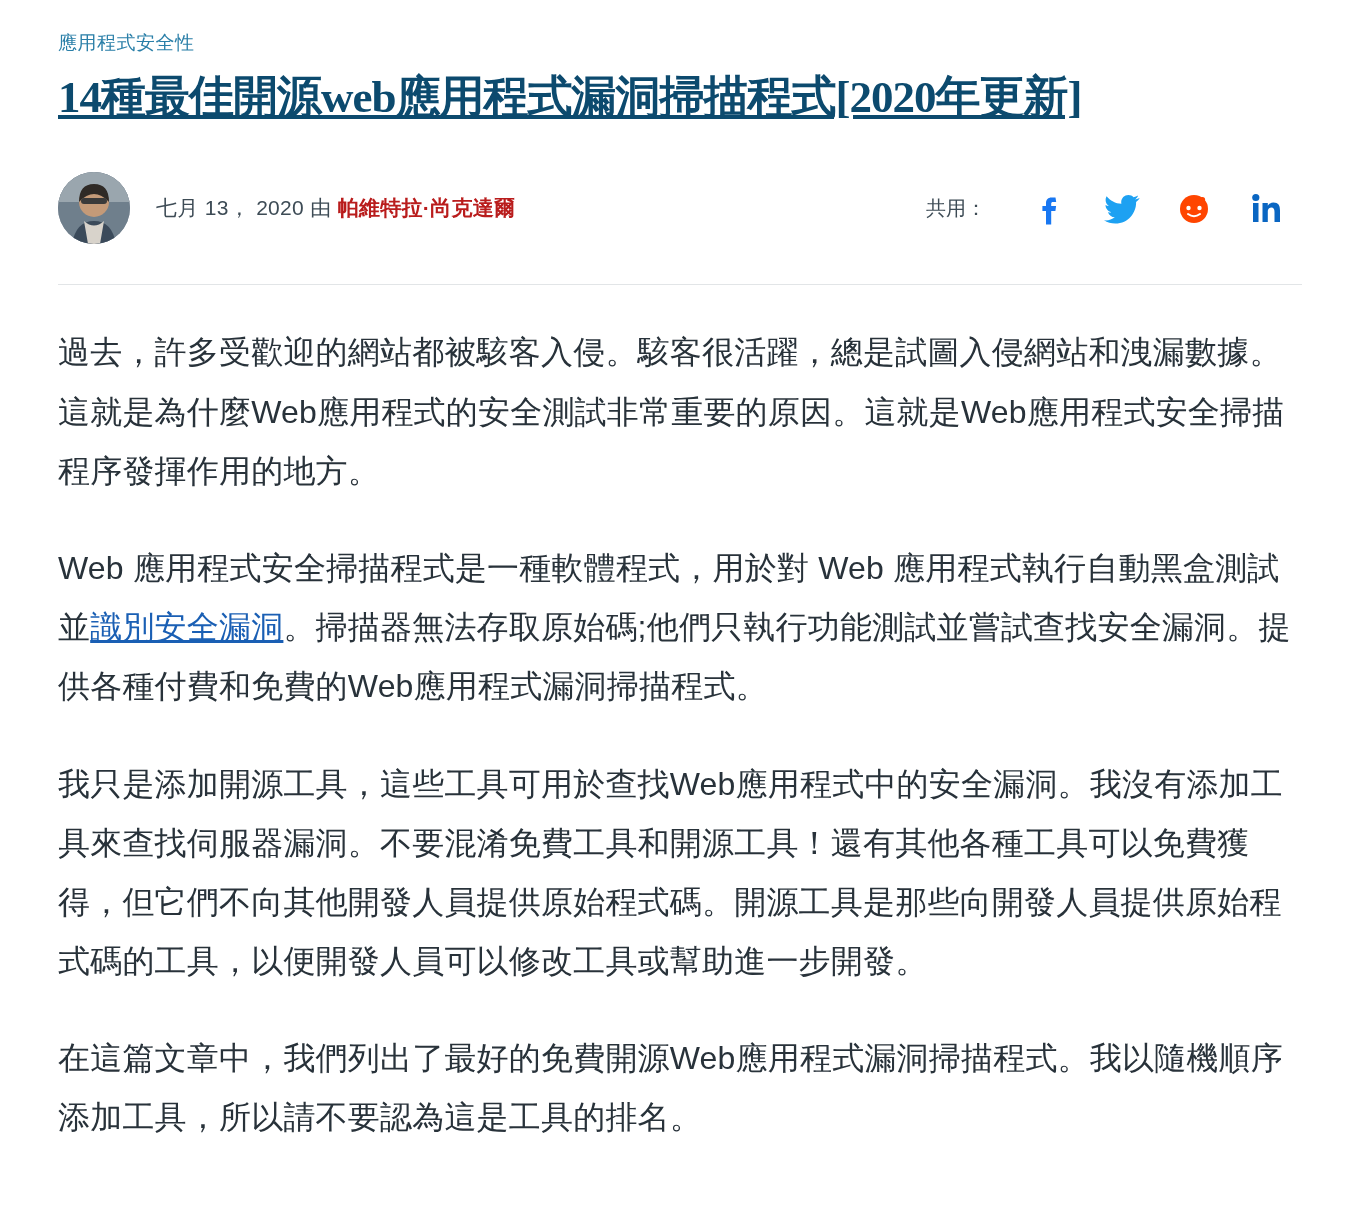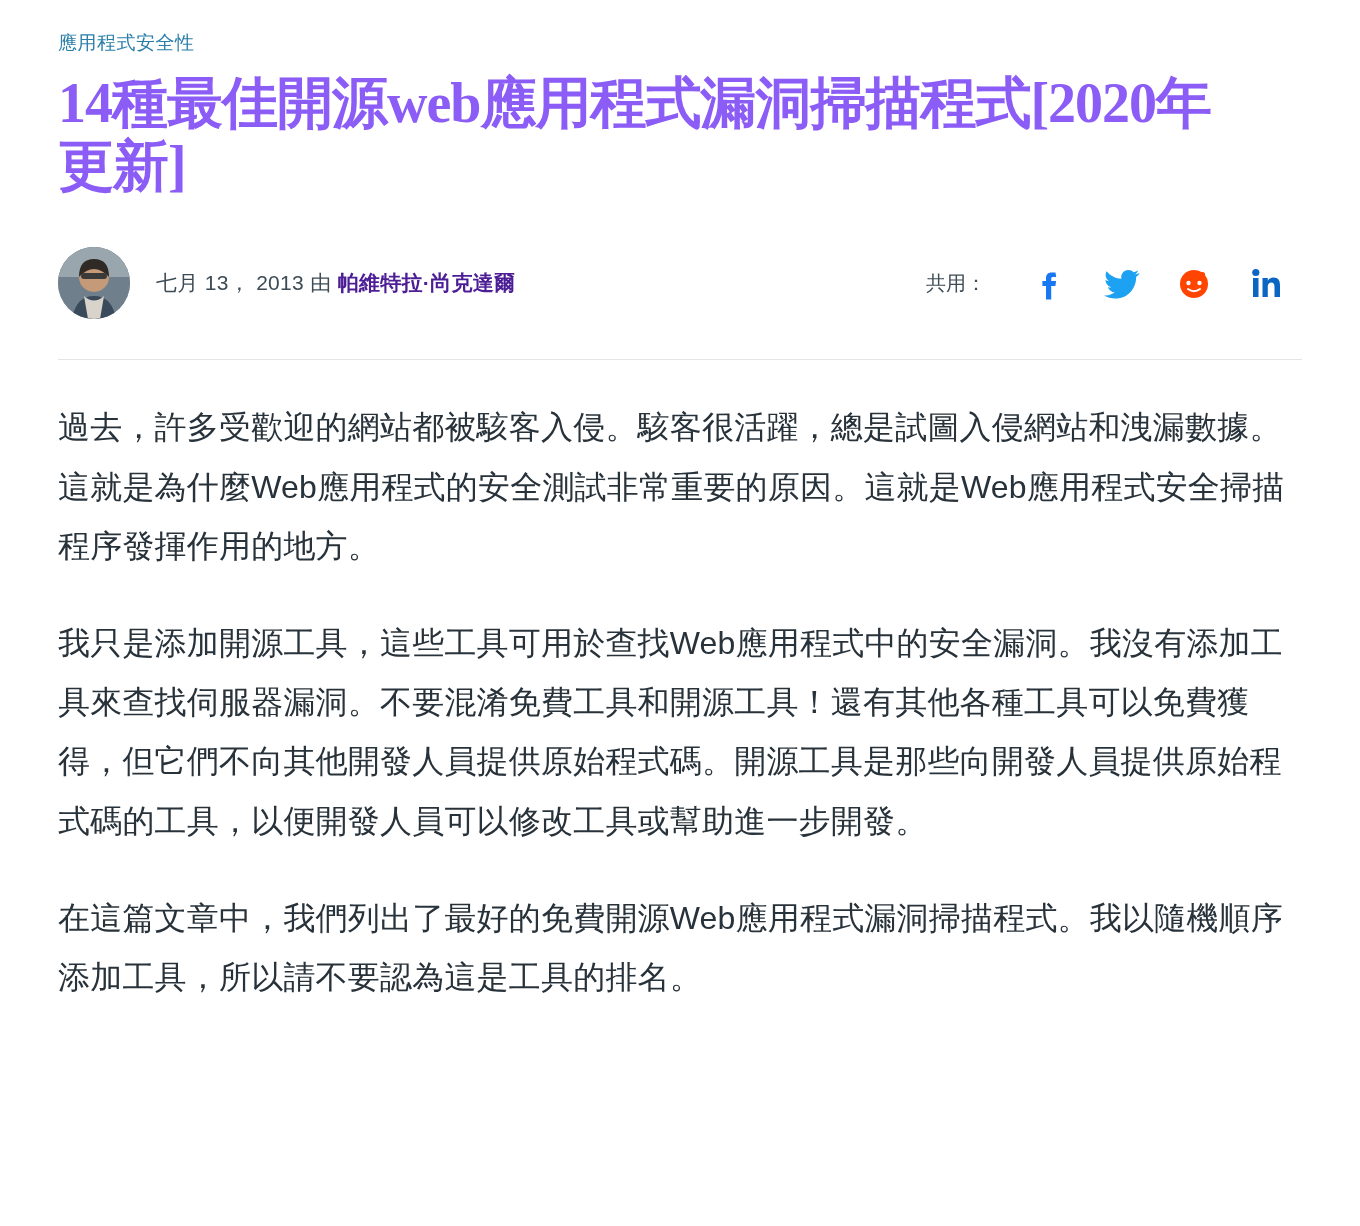--- a/index.html
+++ b/index.html
@@ -26,25 +26,26 @@
     letter-spacing: 0.5px;
   }
   .category a {
     color: #2a7fa8;
     text-decoration: none;
   }
   h1.title {
     margin: 16px 0 0 0;
     font-family: "Liberation Serif", "DejaVu Serif", serif;
     font-weight: bold;
-    font-size: 56px;
+    font-size: 45px;
     line-height: 1.12;
     letter-spacing: -1px;
-    color: #8b5cf6;
+    color: #0c4a6e;
     max-width: 1190px;
+    text-decoration: underline;
   }
   .meta-row {
     display: flex;
     align-items: center;
     margin-top: 46px;
     min-height: 80px;
   }
   .avatar {
     width: 72px;
     height: 72px;
@@ -56,21 +57,21 @@
   }
   .avatar svg { display: block; }
   .byline {
     margin-left: 26px;
     font-size: 21px;
     color: #3d4b55;
     letter-spacing: 0.3px;
   }
   .byline .author {
     font-weight: bold;
-    color: #4c1d95;
+    color: #b91c1c;
   }
   .share-block {
     margin-left: auto;
     display: flex;
     align-items: center;
   }
   .share-label {
     font-size: 20px;
     color: #3d4b55;
     margin-right: 28px;
@@ -125,21 +126,21 @@
         <rect x="0" y="0" width="72" height="72" fill="#6f7f8c"></rect>
         <rect x="0" y="0" width="72" height="30" fill="#9aa6ae"></rect>
         <circle cx="36" cy="30" r="15" fill="#c49a78"></circle>
         <path d="M21 30 q15 -16 30 0 q0 -18 -15 -18 q-15 0 -15 18z" fill="#2f2a26"></path>
         <rect x="23" y="26" width="26" height="6" rx="3" fill="#3a3a3a"></rect>
         <path d="M14 72 q4 -23 22 -23 q18 0 22 23z" fill="#3b4a5a"></path>
         <path d="M26 49 q10 9 20 0 l-4 23 h-12z" fill="#d8d3cb"></path>
       </svg>
     </div>
     <div class="byline">
-      <span>七月 13， 2013 由</span>
+      <span>七月 13， 2020 由</span>
       <span class="author">帕維特拉·尚克達爾</span>
     </div>
 
     <div class="share-block">
       <span class="share-label">共用：</span>
       <div class="share-icons">
         <a href="#">
           <svg width="34" height="34" viewBox="0 0 34 34" aria-hidden="true">
             <path d="M22.5 6.5h-4.1c-3.2 0-5.4 2.2-5.4 5.5v3.1h-3.6v5h3.6v13.4h5.2V20.1h4.2l.7-5h-4.9v-2.6c0-1 .5-1.6 1.7-1.6h3.3z" fill="#1877f2"></path>
           </svg>
@@ -166,17 +167,18 @@
           </svg>
         </a>
       </div>
     </div>
   </div>
 
   <hr class="divider">
 
   <div class="article">
     <p><span>過去，許多受歡迎的網站都被駭客入侵。駭客很活躍，總是試圖入侵網站和洩漏數據。這就是為什麼Web應用程式的安全測試非常重要的原因。這就是Web應用程式安全掃描程序發揮作用的地方。</span></p>
+    <p><span>Web 應用程式安全掃描程式是一種軟體程式，用於對 Web 應用程式執行自動黑盒測試並</span><a href="#">識別安全漏洞</a><span>。掃描器無法存取原始碼;他們只執行功能測試並嘗試查找安全漏洞。提供各種付費和免費的Web應用程式漏洞掃描程式。</span></p>
     <p><span>我只是添加開源工具，這些工具可用於查找Web應用程式中的安全漏洞。我沒有添加工具來查找伺服器漏洞。不要混淆免費工具和開源工具！還有其他各種工具可以免費獲得，但它們不向其他開發人員提供原始程式碼。開源工具是那些向開發人員提供原始程式碼的工具，以便開發人員可以修改工具或幫助進一步開發。</span></p>
     <p><span>在這篇文章中，我們列出了最好的免費開源Web應用程式漏洞掃描程式。我以隨機順序添加工具，所以請不要認為這是工具的排名。</span></p>
   </div>
 
 </div>
 
 </body></html>

